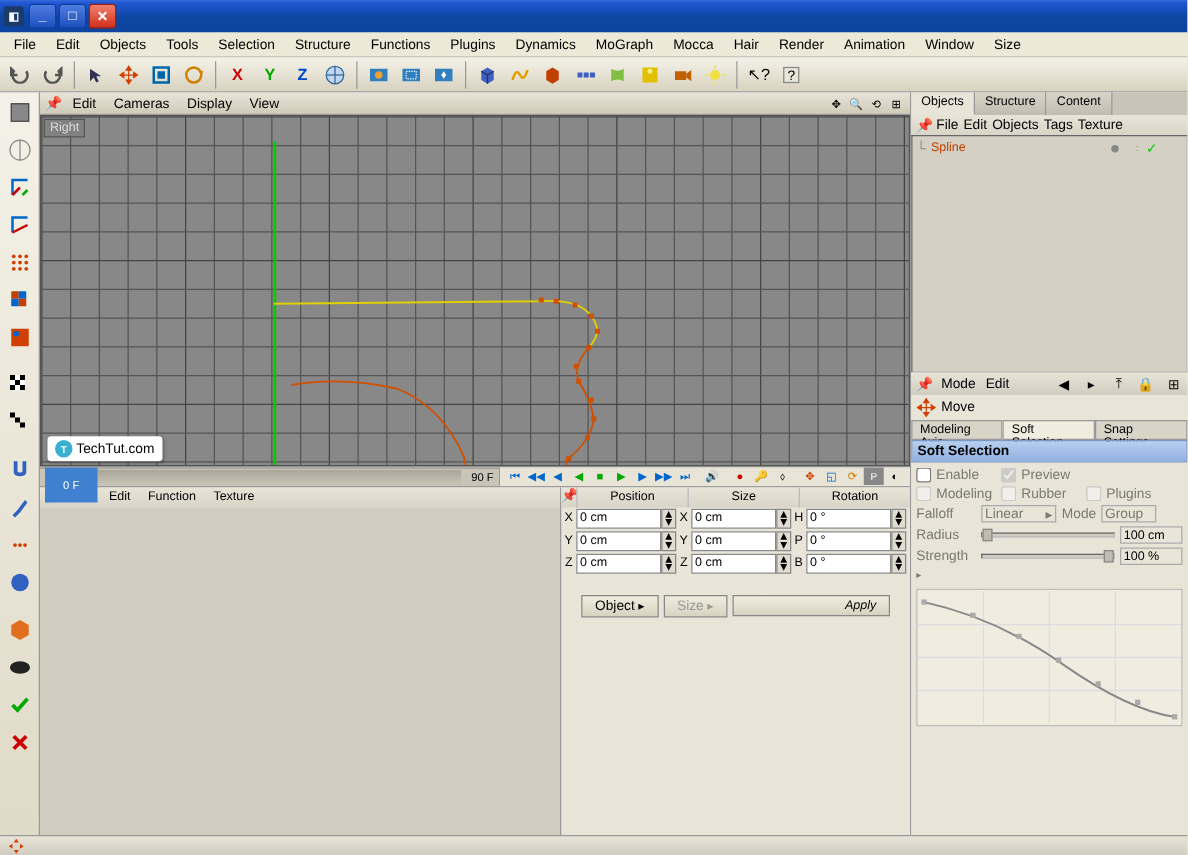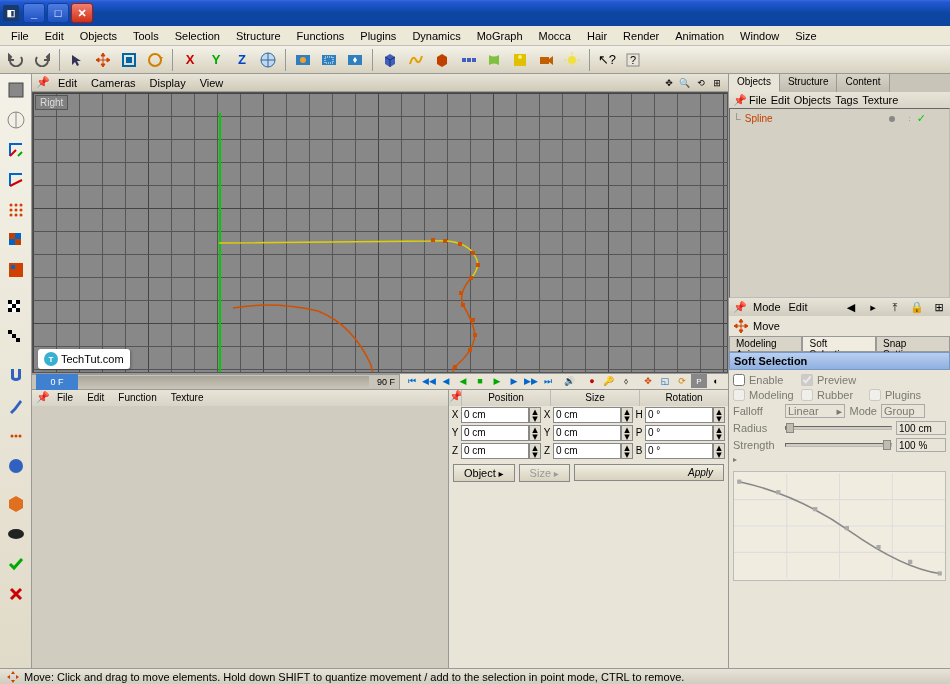--- a/index.html
+++ b/index.html
@@ -40,41 +40,41 @@
 .gridline { position:absolute; background:#555; }
 .gridline.v { width:1px; height:100%; }
 .gridline.h { height:1px; width:100%; }
 .gridline.major { background:#444; }
 .axis-y { position:absolute; width:2px; background:#0c0; left:186px; top:20px; height:440px;}
 .overlay-tag {position:absolute; top:256px; left:5px; background:white; padding:3px 6px; border-radius:3px; font-size:10px; display:flex; align-items:center; gap:3px; box-shadow:1px 1px 3px rgba(0,0,0,0.3);}
 .overlay-tag .ticon {width:14px;height:14px;background:#3ab0d0;border-radius:50%;display:flex;align-items:center;justify-content:center;color:white;font-size:8px;font-weight:bold;}
 
 .timeline { height:16px; background:#c8c4b8; border-top:1px solid #999; border-bottom:1px solid #999; display:flex; align-items:center;}
 .timeline .track { flex:1; height:12px; background:linear-gradient(#a8a498,#c8c4b8); margin:0 4px; position:relative;}
-.timeline .marker {position:absolute; left:0; top:-2px; height:16px; width:42px; background:#4080d0; color:white; font-size:9px; display:flex; align-items:center; justify-content:center;}
+.timeline .marker {position:absolute; left:0; top:-2px; height:28px; width:42px; background:#4080d0; color:white; font-size:9px; display:flex; align-items:center; justify-content:center;}
 .timeline .endlabel {font-size:9px; padding:16px 4px;}
 .playbar { height:16px; display:flex; align-items:center; gap:1px; padding:0 4px; background:#e8e4d8; border-bottom:1px solid #999;}
 .pbtn { width:16px; height:14px; display:flex; align-items:center; justify-content:center; cursor:pointer; font-size:9px;}
 
 .bottomsplit { flex:1; display:flex; border-top:1px solid #999;}
 .mat-area { flex:1.2; background:#e8e4d8; display:flex; flex-direction:column;}
 .mat-area .mhdr {height:16px; display:flex; align-items:center; padding:0 4px; gap:4px; background:linear-gradient(#e8e4d8,#d8d4c8);}
 .mat-area .mhdr .mi {padding:1px 5px; font-size:10px; cursor:pointer;}
 .mat-area .mbody {flex:1; background:#d0ccc0;}
 
 .coord-area { width:280px; background:#e8e4d8; border-left:1px solid #999; display:flex; flex-direction:column;}
 .coord-hdr {height:16px; display:flex; background:linear-gradient(#e8e4d8,#d8d4c8);}
 .coord-hdr .ch {flex:1; text-align:center; font-size:10px; padding:2px 0; border-left:1px solid #bbb;}
 .coord-rows {display:flex; flex-direction:column;}
 .crow { display:flex; height:18px; align-items:center;}
 .crow .cl {width:12px; text-align:center; font-size:10px;}
 .crow input {width:68px; height:16px; font-size:10px; padding:0 2px; border:1px solid #888;}
 .crow .spin {width:12px; height:16px; background:#e0ddd0; border:1px solid #888; font-size:6px; display:flex; flex-direction:column; cursor:pointer;}
 .crow .sp {flex:1; text-align:center; line-height:6px;}
-.coord-foot {display:flex; gap:4px; padding:4px; align-items:center;}
+.coord-foot {display:flex; gap:4px; padding:16px; align-items:center;}
 .coord-foot .cfbtn {padding:2px 10px; background:linear-gradient(#f0ede0,#d8d2c0); border:1px solid #888; font-size:10px; cursor:pointer;}
 .coord-foot .cfbtn.apply {flex:1; text-align:right;font-style:italic;}
 
 
 .rightpanel { width:222px; background:#e8e4d8; border-left:1px solid #999; display:flex; flex-direction:column;}
 .tabs { height:18px; display:flex; background:#c8c4b8;}
 .tab { padding:2px 8px; font-size:10px; border-right:1px solid #999; cursor:pointer; background:linear-gradient(#d8d4c8,#c0bcb0);}
 .tab.active { background:#e8e4d8; border-bottom:1px solid #e8e4d8;}
 .objhdr {height:16px; display:flex; align-items:center; padding:0 4px; gap:4px; background:linear-gradient(#e8e4d8,#d8d4c8); font-size:10px;}
 .objhdr .oi {cursor:pointer;}
@@ -740,14 +740,13 @@
     </div>
   </div>
 </div>
 
 <div class="statusbar">
   <span class="sicon">
       <svg width="12" height="12">
         <path d="M6 0 L8 3 L4 3 Z M6 12 L8 9 L4 9 Z M0 6 L3 4 L3 8 Z M12 6 L9 4 L9 8 Z" fill="#d04000"></path>
       </svg>
     </span>
-  <span>Move: Click and drag to move elements. Hold down SHIFT to quantize movement / add to the selection in point mode, CTRL to remove.</span>
 </div>
 
 </body></html>

